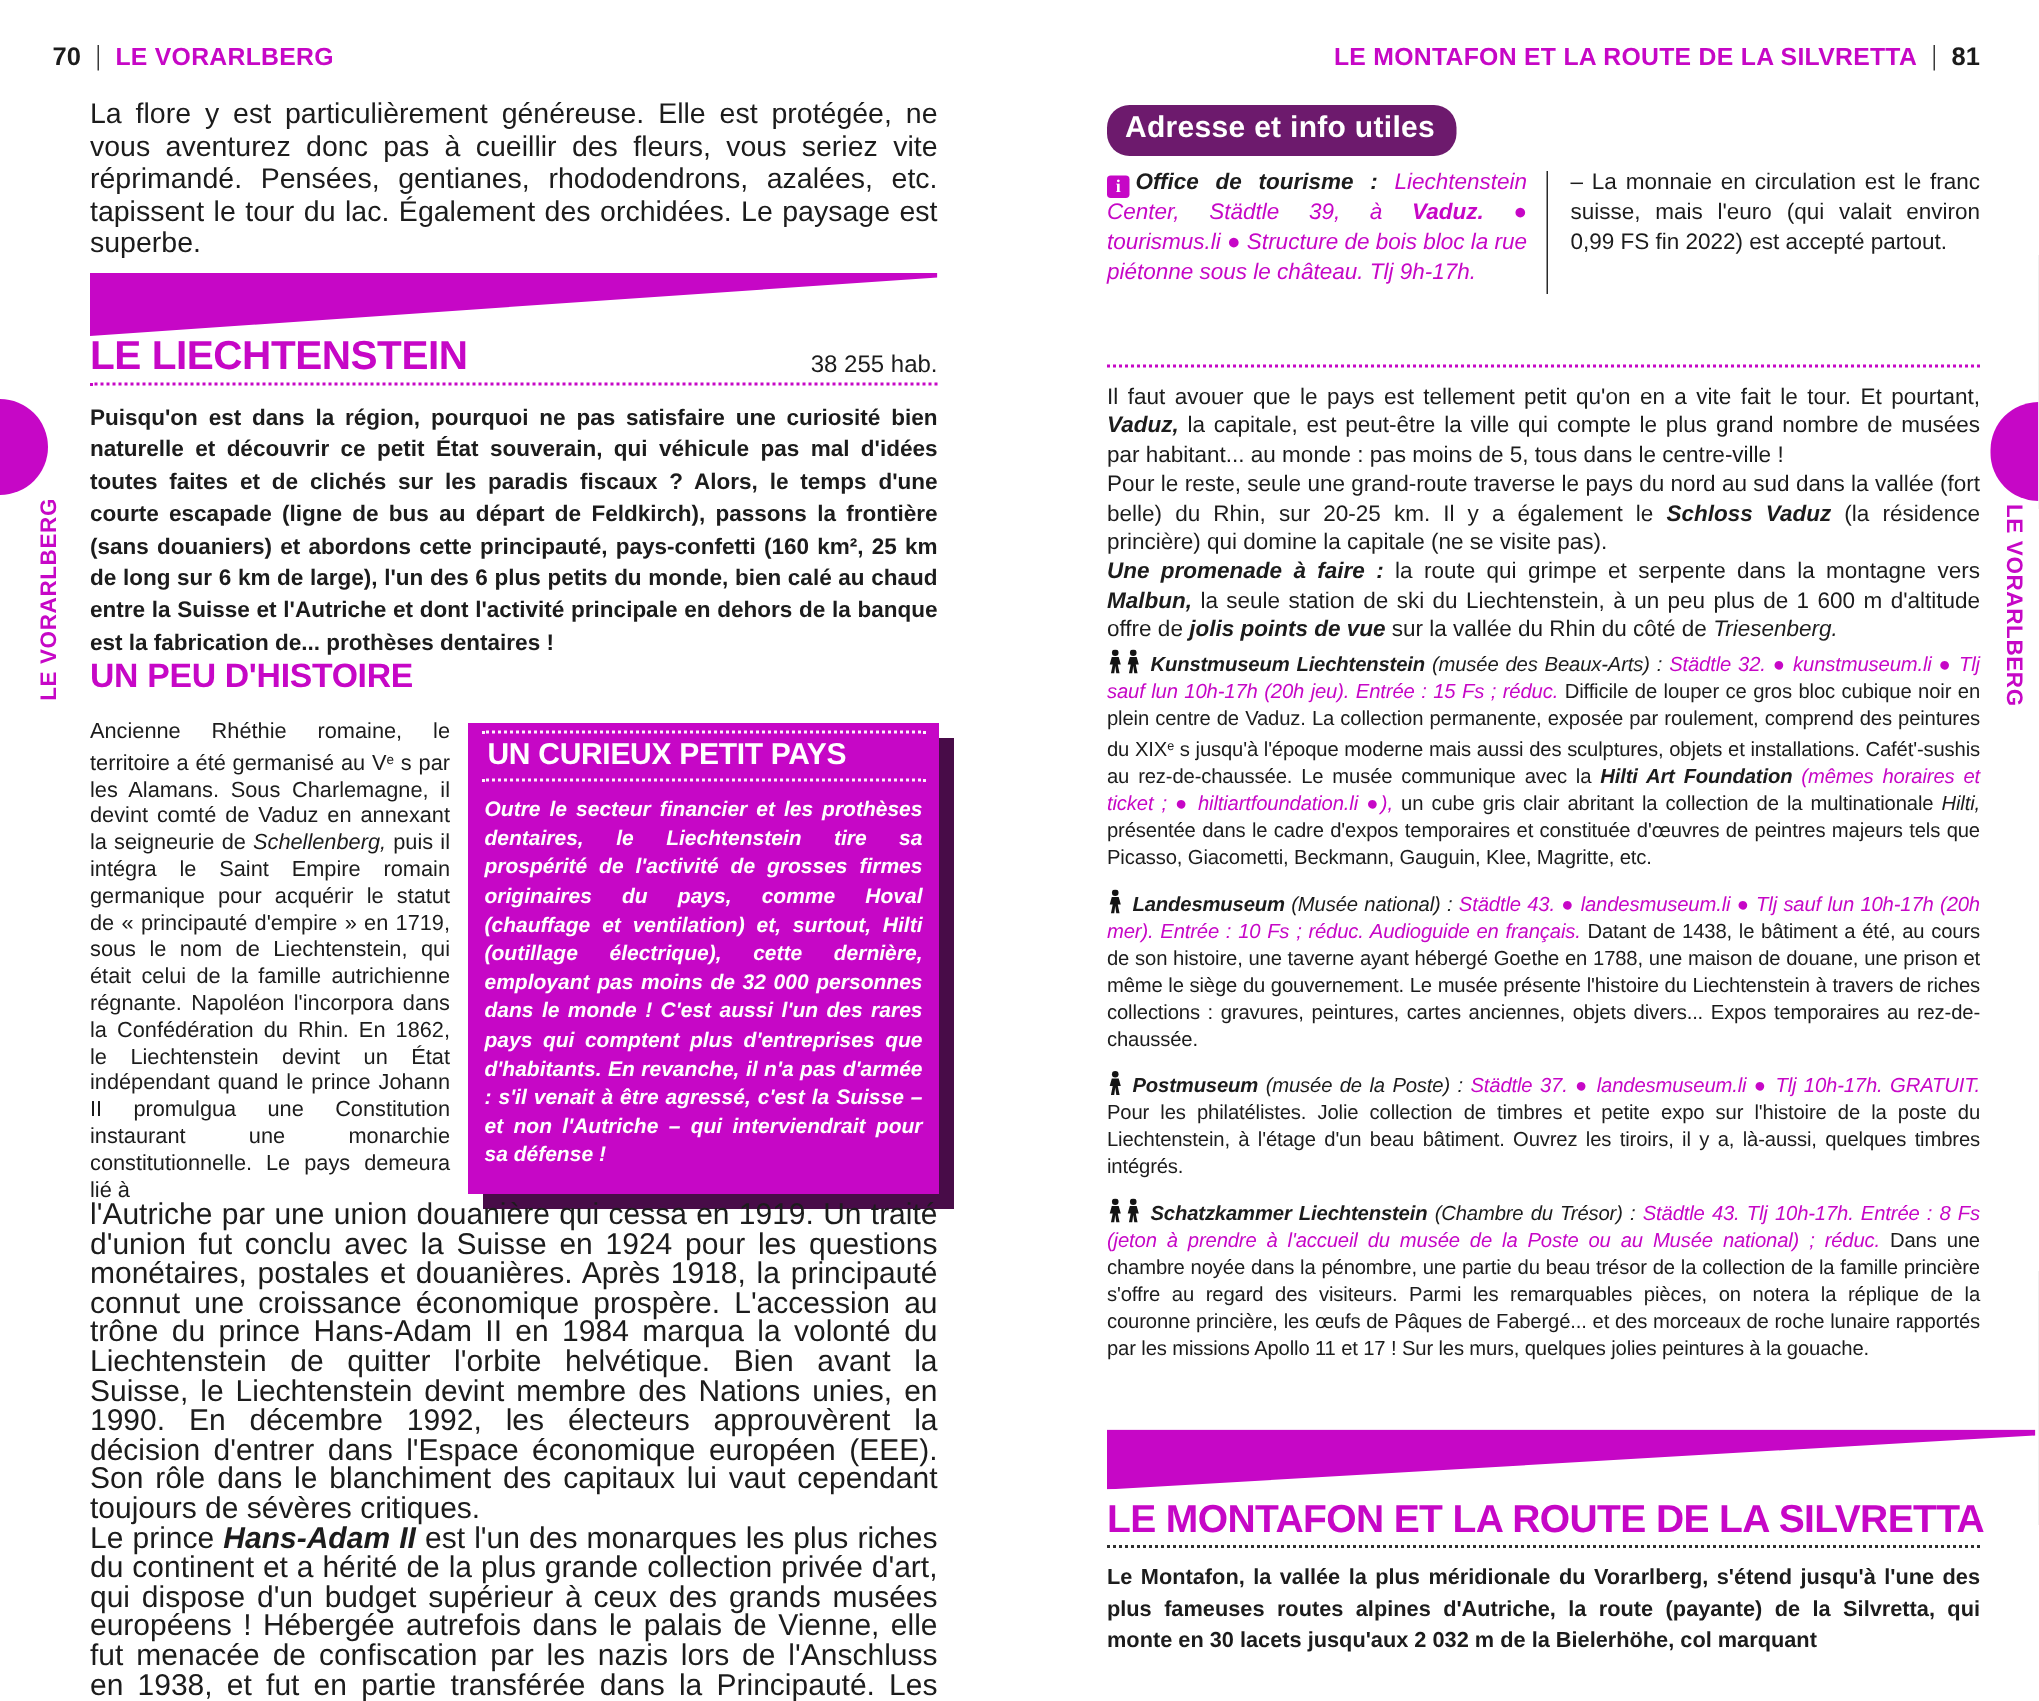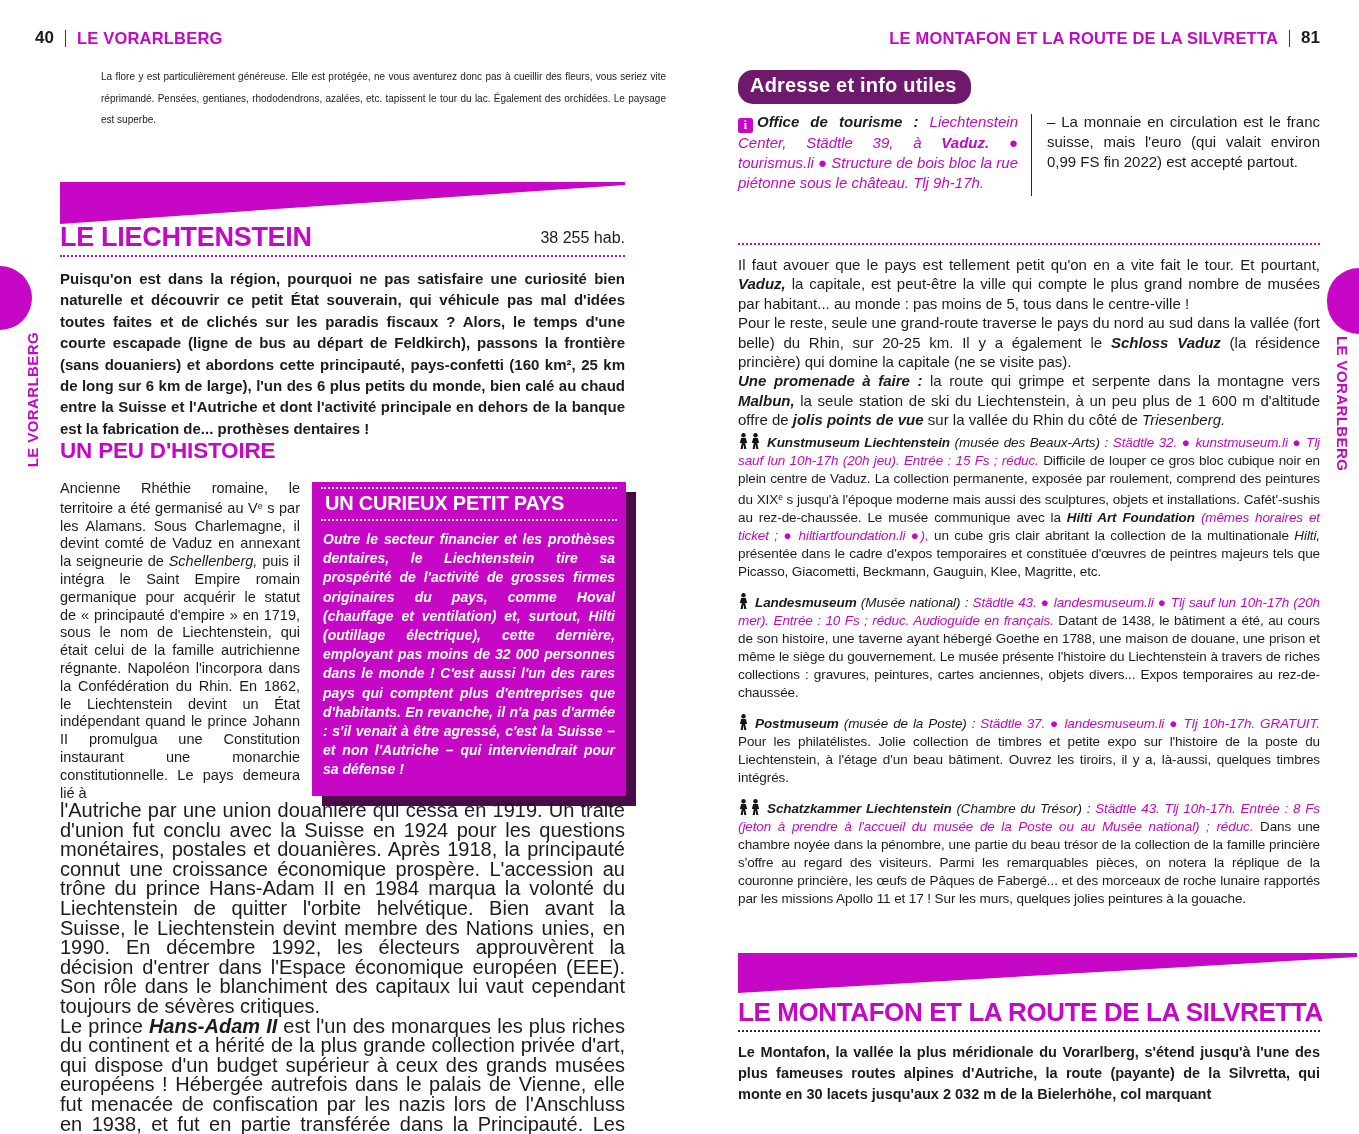--- a/index.html
+++ b/index.html
@@ -20,24 +20,24 @@
   .seg-mi{color:var(--magenta);font-style:italic;}
   .seg-mbi{color:var(--magenta);font-weight:700;font-style:italic;}
   .seg-sup{font-size:.62em;vertical-align:.45em;}
   p{margin:0;}
   
   .run-head{position:absolute;top:28px;display:flex;align-items:center;gap:11px;}
   .run-head .pn{font-weight:700;font-size:17px;}
   .vbar{display:inline-block;width:0;height:17px;border-left:1.6px solid #3a3a3a;}
   .run-head .rh{color:var(--magenta);font-weight:700;font-size:16.5px;letter-spacing:.2px;}
   
-  .lp-flora{position:absolute;left:60px;top:66px;width:565px;font-size:10px;line-height:21.5px;margin-left:41px;}
+  .lp-flora{position:absolute;left:60px;top:66px;width:565px;font-size:19px;line-height:21.5px;}
   .band{background:var(--magenta);}
   .lp-band{position:absolute;left:60px;top:182px;width:565px;height:42px;clip-path:polygon(0 0,100% 0,100% 7%,0 100%);}
-  .lp-titlerow{position:absolute;left:60px;top:222px;width:565px;display:flex;justify-content:space-between;align-items:center;}
+  .lp-titlerow{position:absolute;left:60px;top:222px;width:565px;display:flex;justify-content:space-between;align-items:flex-end;}
   .lp-titlerow .t{color:var(--magenta);font-weight:700;font-size:27px;letter-spacing:-.3px;}
   .lp-titlerow .pop{font-size:16px;}
   .dots-magenta{border-bottom:2.5px dotted var(--magenta);}
   .dots-dark{border-bottom:2.5px dotted #2e2e2e;}
   .lp-titledots{position:absolute;left:60px;top:255px;width:565px;height:0;}
   .lp-intro{position:absolute;left:60px;top:268px;width:565px;font-weight:700;font-size:15px;line-height:21.4px;}
   .lp-h2{position:absolute;left:60px;top:438px;color:var(--magenta);font-weight:700;font-size:22.5px;letter-spacing:-.2px;}
   .lp-histcol{position:absolute;left:60px;top:480px;width:240px;font-size:14.5px;line-height:17.8px;}
   .lp-box{position:absolute;left:312px;top:482px;width:292px;background:var(--magenta);box-shadow:10px 10px 0 var(--shadow);padding:5px 11px 16px 11px;}
   .lp-box .rule{border-top:2.5px dotted rgba(255,255,255,.95);height:0;margin:0 -2px;}
@@ -70,21 +70,21 @@
   .rp-mont-title{position:absolute;left:738px;top:997px;color:var(--magenta);font-weight:700;font-size:26px;letter-spacing:-.4px;}
   .rp-mont-dots{position:absolute;left:738px;top:1030px;width:582px;height:0;}
   .rp-mont-intro{position:absolute;left:738px;top:1042px;width:582px;font-weight:700;font-size:14.5px;line-height:21px;}
 </style>
 </head>
 <body>
 
 <div id="root">
 
   <div class="run-head" style="left:35px;">
-    <span class="pn">40</span>
+    <span class="pn">70</span>
     <span class="vbar"></span>
     <span class="rh">LE VORARLBERG</span>
   </div>
 
   <p class="lp-flora just">La flore y est particulièrement généreuse. Elle est protégée, ne vous aventurez donc pas à cueillir des fleurs, vous seriez vite réprimandé. Pensées, gentianes, rhododendrons, azalées, etc. tapissent le tour du lac. Également des orchidées. Le paysage est superbe.</p>
 
   <div class="lp-band band"></div>
 
   <div class="lp-titlerow">
     <span class="t">LE LIECHTENSTEIN</span>

